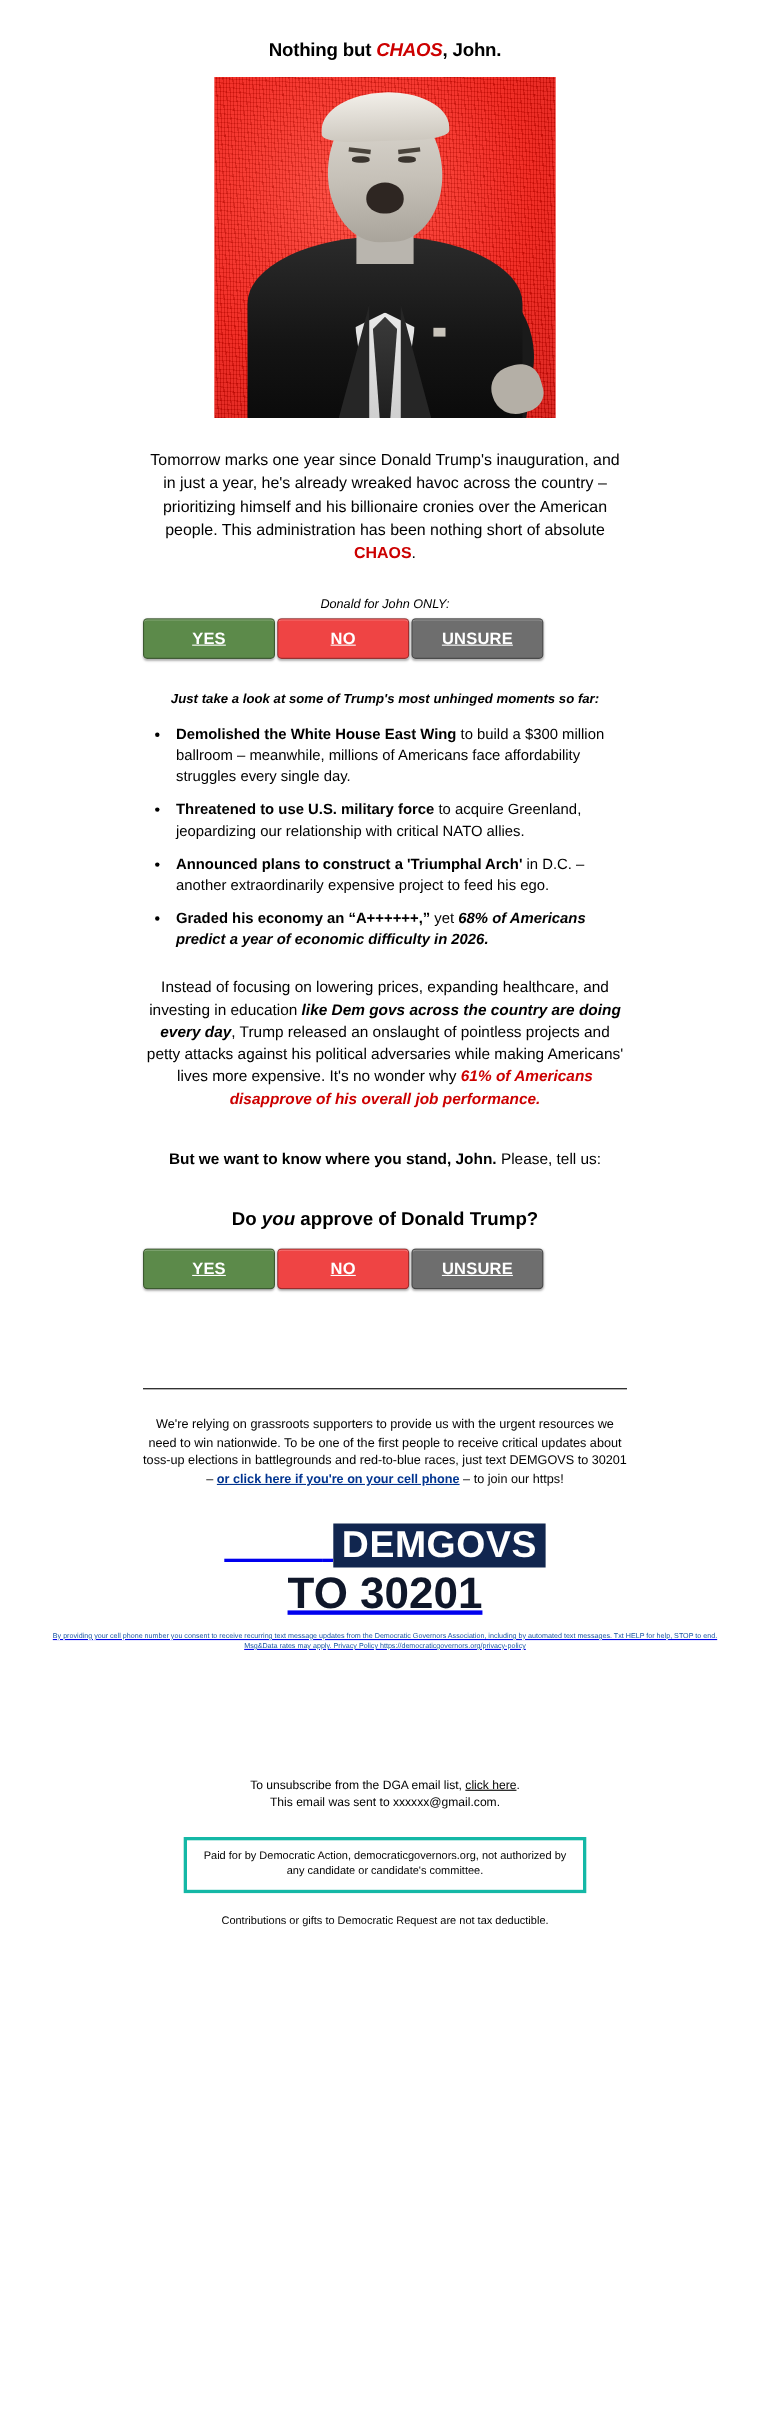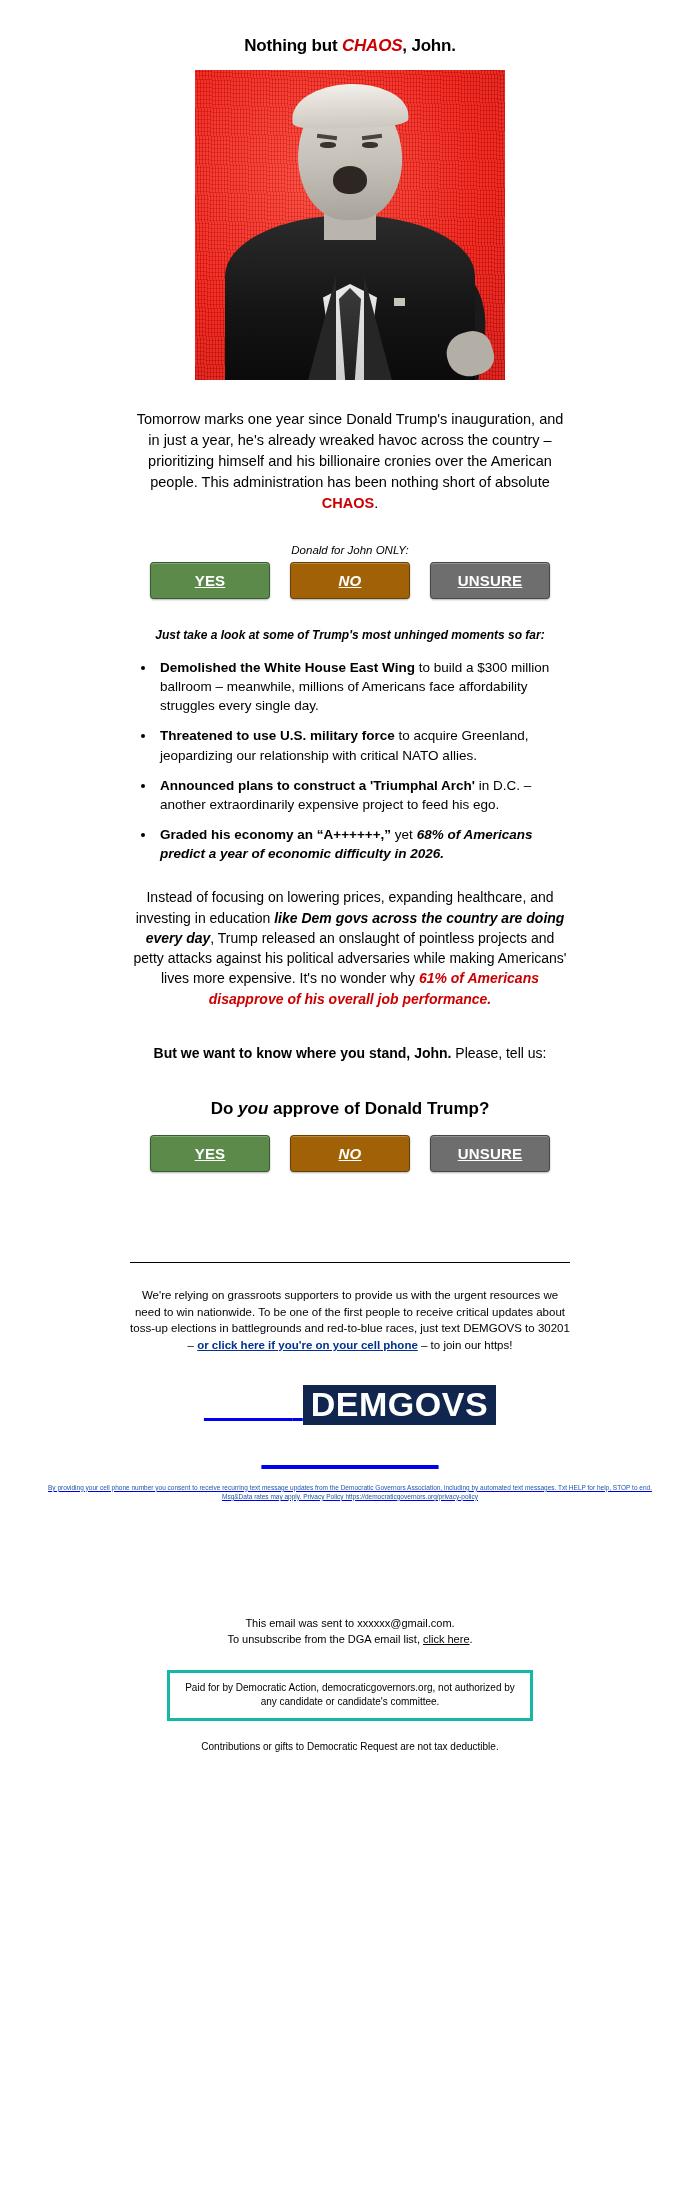--- a/index.html
+++ b/index.html
@@ -225,40 +225,39 @@
   }
   .ask-heading {
     text-align: center;
     font-size: 17px;
     font-weight: bold;
     padding: 2px 0 14px 0;
   }
   .ask-heading em { font-style: italic; }
   .btn-row {
     display: flex;
-    justify-content: center;
-    gap: 20px;
+    gap: 2px;
     padding: 4px 0 6px 0;
   }
   .btn {
     display: inline-block;
     min-width: 86px;
     padding: 9px 16px;
     border-radius: 4px;
     color: #ffffff;
     font-size: 15px;
     font-weight: bold;
     text-align: center;
     border: 1px solid rgba(0,0,0,0.35);
     box-shadow: inset 0 1px 0 rgba(255,255,255,0.25), 0 1px 2px rgba(0,0,0,0.3);
     cursor: pointer;
     letter-spacing: 0.2px;
   }
   .btn-yes { background: #5c8a4a; }
-  .btn-no { background: #a16207; font-style: italic; }
+  .btn-no { background: #ef4444; }
   .btn-unsure { background: #6e6e6e; }
 
   .lead-in {
     text-align: center;
     font-size: 12px;
     font-weight: bold;
     font-style: italic;
     line-height: 1.4;
     padding: 22px 0 4px 0;
   }
@@ -327,22 +326,22 @@
     color: #ffffff;
     line-height: 1.05;
   }
   .dg-line1 .boxed {
     background: #11264f;
     padding: 2px 8px;
     display: inline-block;
   }
   .dg-line2 {
     font-size: 40px;
-    font-weight: normal;
-    color: #ffffff;
+    font-weight: bold;
+    color: #0f172a;
     line-height: 1.1;
     margin-top: 2px;
   }
   .dg-fine {
     font-size: 6.5px;
     line-height: 1.4;
     color: #1b56a4;
     padding: 12px 40px 4px 40px;
   }
   .email-footer {
@@ -473,24 +472,24 @@
         <span>TEXT</span>
         <span class="boxed">DEMGOVS</span>
       </div>
       <div class="dg-line2">TO 30201</div>
       <div class="dg-fine">By providing your cell phone number you consent to receive recurring text message updates from the Democratic Governors Association, including by automated text messages. Txt HELP for help, STOP to end. Msg&amp;Data rates may apply. Privacy Policy https://democraticgovernors.org/privacy-policy</div>
     </a>
   </div>
 
   <div class="inner">
     <div class="email-footer">
-      <div>This email was sent to xxxxxx@gmail.com.</div>
       <div>
         <span>To unsubscribe from the DGA email list, </span><a href="#">click here</a><span>.</span>
       </div>
+      <div>This email was sent to xxxxxx@gmail.com.</div>
     </div>
 
     <div class="paid-box">Paid for by Democratic Action, democraticgovernors.org, not authorized by any candidate or candidate's committee.</div>
 
     <div class="tax-line">Contributions or gifts to Democratic Request are not tax deductible.</div>
   </div>
 
 </div>
 
 </body></html>

